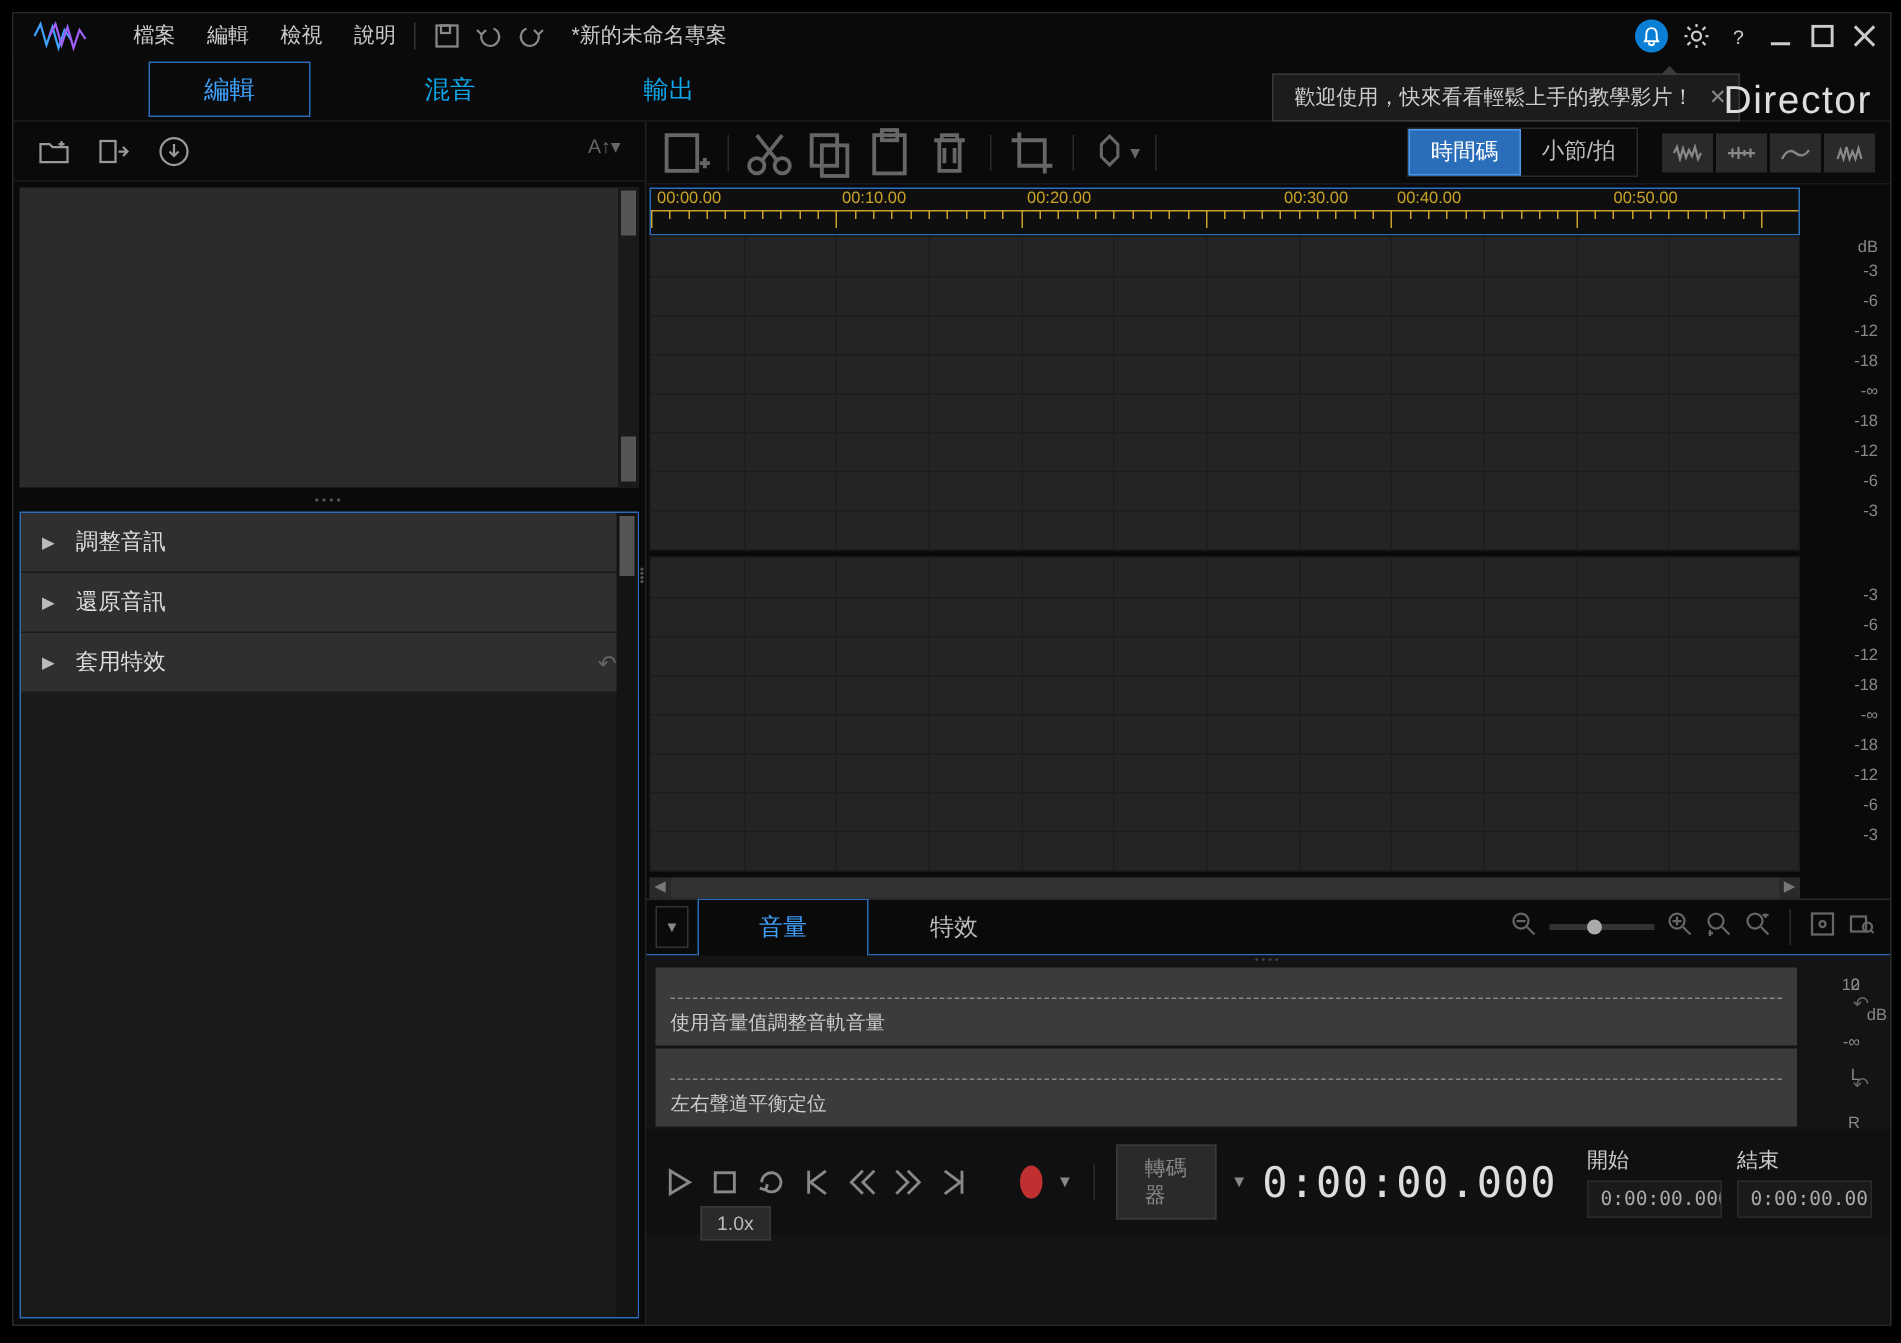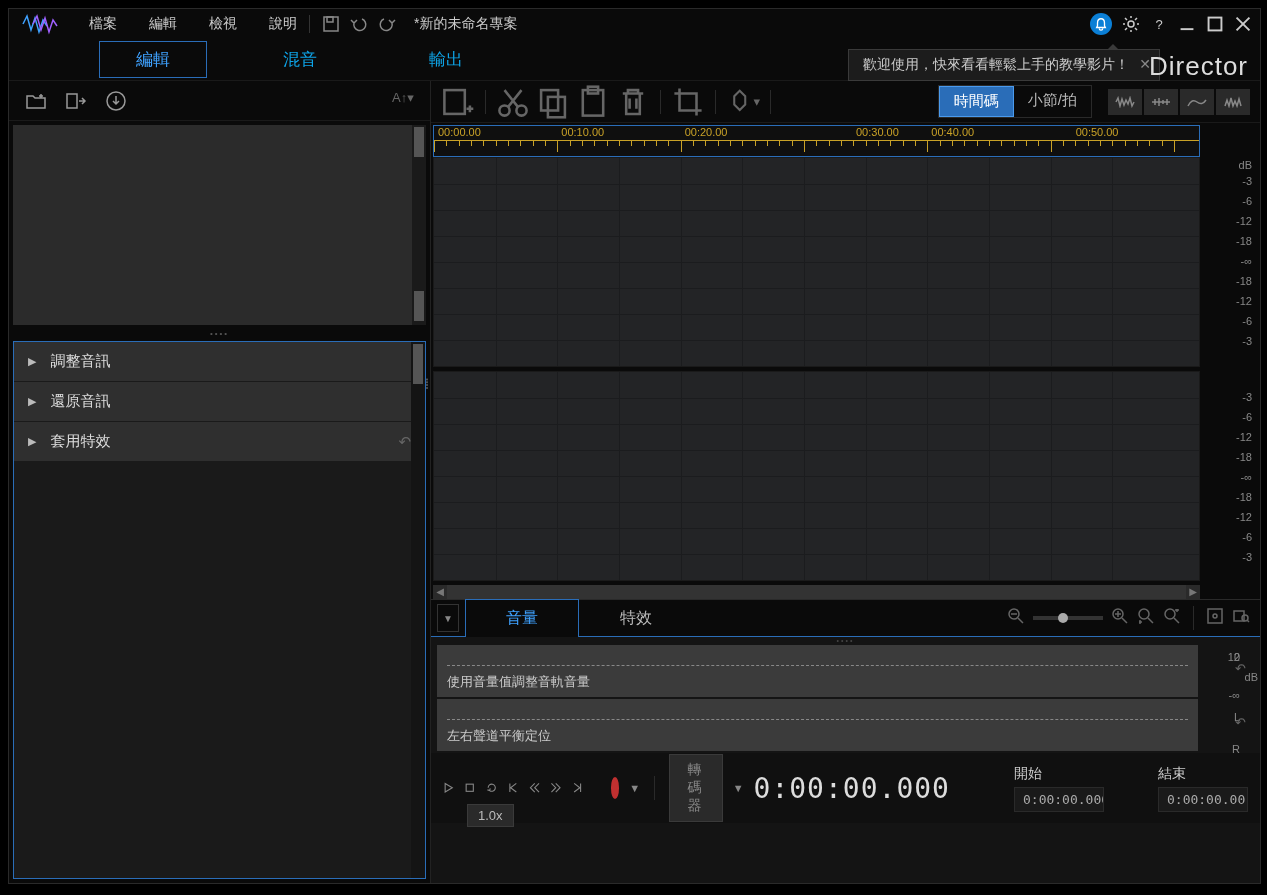--- a/index.html
+++ b/index.html
@@ -3,21 +3,21 @@
 <meta charset="utf-8">
 <style>
 * { margin:0; padding:0; box-sizing:border-box; font-family:"Microsoft JhengHei",sans-serif; }
 body { background:#000; width:1267px; height:895px; overflow:hidden; color:#bbb; font-size:13px; }
 .app { width:1253px; height:876px; margin:8px; background:#0a0a0a; border:1px solid #2a2a2a; display:flex; flex-direction:column; position:relative; }
 
 
 .titlebar { height:30px; display:flex; align-items:center; background:#0a0a0a; }
 .logo { width:60px; height:30px; display:flex; align-items:center; justify-content:center; }
 .logo svg { width:40px; height:24px; }
-.menubar { display:flex; gap:32px; padding-left:20px;align-items:flex-end; }
+.menubar { display:flex; gap:21px; padding-left:20px;align-items:flex-end; }
 .menu-item { color:#ccc; font-size:14px; cursor:pointer; }
 .titlebar-sep { width:1px; height:18px; background:#333; margin:0 12px; }
 .title-tools { display:flex; gap:10px; align-items:flex-start; }
 .title-tools .ico { width:18px; height:18px; color:#888; cursor:pointer; }
 .doc-title { color:#ccc; font-size:14px; margin-left:8px; }
 .win-ctrls { margin-left:auto; display:flex; align-items:center; gap:10px; padding-right:8px; }
 .win-ctrls .ico { width:18px; height:18px; color:#ccc; cursor:pointer; display:flex; align-items:center; justify-content:center; }
 .bell { width:22px; height:22px; background:#0b7fd6; border-radius:50%; display:flex; align-items:center; justify-content:center; }
 .brand { position:absolute; right:12px; top:42px; font-size:26px; color:#ddd; letter-spacing:1px; font-weight:300; }
 
@@ -105,21 +105,21 @@
 .vol-undo { position:absolute; right:-48px; top:16px; color:#666; cursor:pointer; }
 
 
 .transport { height:70px; background:#101010; display:flex; align-items:center; padding:0 12px; gap:10px; }
 .speed-box { position:absolute; bottom:56px; left:458px; background:#2a2a2a; border:1px solid #3a3a3a; padding:3px 10px; font-size:13px; color:#bbb; }
 .transport .pbtn { width:30px; height:30px; color:#888; display:flex; align-items:center; justify-content:center; cursor:pointer; font-size:16px; }
 .rec-btn { width:22px; height:22px; background:#c03030; border-radius:50%; cursor:pointer; }
 .rec-drop { color:#888; cursor:pointer; font-size:11px; }
 .encoder-btn { padding:6px 18px; background:#2a2a2a; border:1px solid #3a3a3a; color:#888; cursor:pointer; font-size:14px; }
 .tc-big { font-size:28px; color:#ddd; font-family:monospace; letter-spacing:1px; }
-.time-box { display:flex; flex-direction:column;margin-left:44px; }
+.time-box { display:flex; flex-direction:column; }
 .time-box .lbl { font-size:14px; color:#ccc; margin-bottom:4px; }
 .time-box .val { background:#1a1a1a; border:1px solid #2a2a2a; padding:4px 8px; font-family:monospace; font-size:13px; color:#aaa; width:90px; overflow:hidden; }
 
 svg { fill:none; stroke:currentColor; stroke-width:1.5; }
 </style>
 </head>
 <body>
 
 <div class="app">
 

